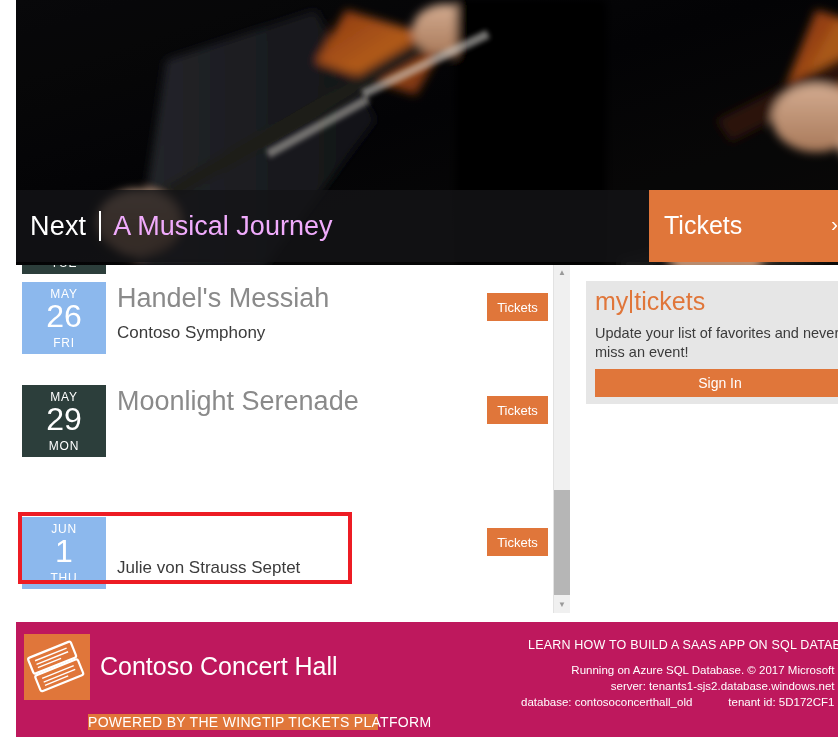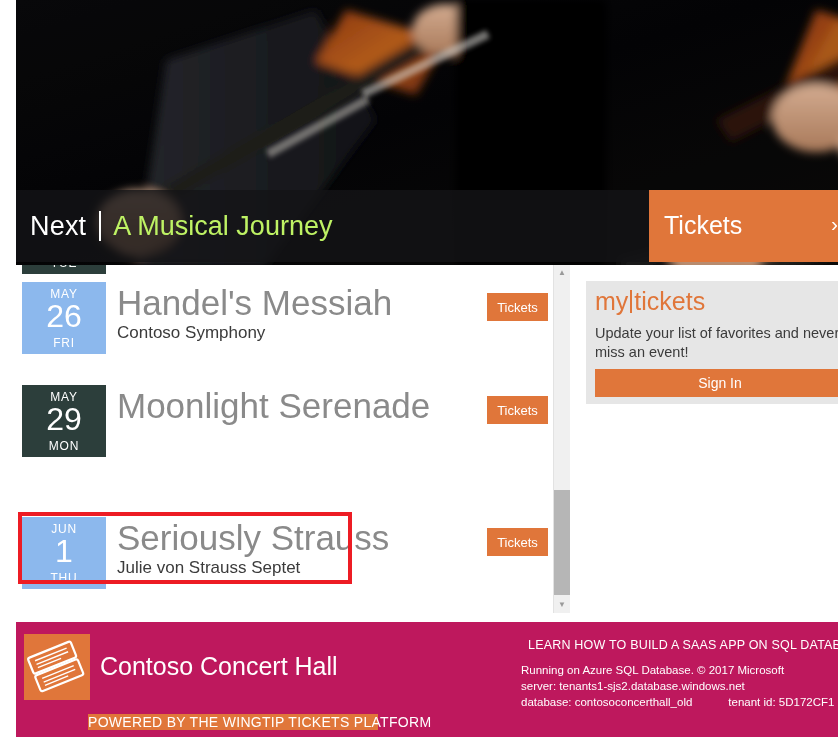--- a/index.html
+++ b/index.html
@@ -60,21 +60,21 @@
     letter-spacing: 0.2px;
     white-space: nowrap;
   }
   .hero-div {
     width: 2px;
     height: 30px;
     background: #ffffff;
     margin: 0 12px 0 13px;
   }
   .hero-title {
-    color: #bef264;
+    color: #f0abfc;
     font-size: 27px;
     font-weight: 400;
     white-space: nowrap;
   }
 
   .hero-tickets {
     position: absolute;
     left: 633px;
     top: 190px;
     width: 205px;
@@ -160,21 +160,21 @@
     bottom: 4px;
     font-size: 12px;
     letter-spacing: 0.8px;
     color: #ffffff;
   }
 
   .event-name {
     position: absolute;
     left: 101px;
     top: 1px;
-    font-size: 35px;
+    font-size: 27px;
     font-weight: 300;
     color: #8a8a8a;
     white-space: nowrap;
   }
   .event-sub {
     position: absolute;
     left: 101px;
     top: 41px;
     font-size: 17px;
     font-weight: 400;
@@ -344,21 +344,21 @@
   }
   .foot-meta {
     position: absolute;
     left: 505px;
     top: 662px;
     font-size: 11.5px;
     color: #ffffff;
     line-height: 16px;
     white-space: nowrap;
   }
-  .foot-meta .row2 { display: block; }
+  .foot-meta .row2 { display: block; text-align: right; }
   .foot-meta .tenant { display: inline-block; margin-left: 36px; }
 </style>
 </head>
 <body>
 
 <div id="app">
 
   <div class="hero">
     <div class="hero-photo">
       <svg viewBox="0 0 838 265" preserveAspectRatio="none" aria-hidden="true">
@@ -493,21 +493,20 @@
         <div class="event-name">Moonlight Serenade</div>
         <button class="row-tickets-btn">Tickets</button>
       </div>
 
       <div class="event-row" style="top:252px;">
         <div class="date-tile blue">
           <div class="date-mon">JUN</div>
           <div class="date-day">1</div>
           <div class="date-dow">THU</div>
         </div>
-        <div class="event-name">Seriously Strauss</div>
         <div class="event-sub">Julie von Strauss Septet</div>
         <button class="row-tickets-btn">Tickets</button>
       </div>
 
       <div class="highlight-box"></div>
     </div>
 
     <div class="scrollbar">
       <div class="sb-arrow up">▲</div>
       <div class="sb-thumb"></div>

